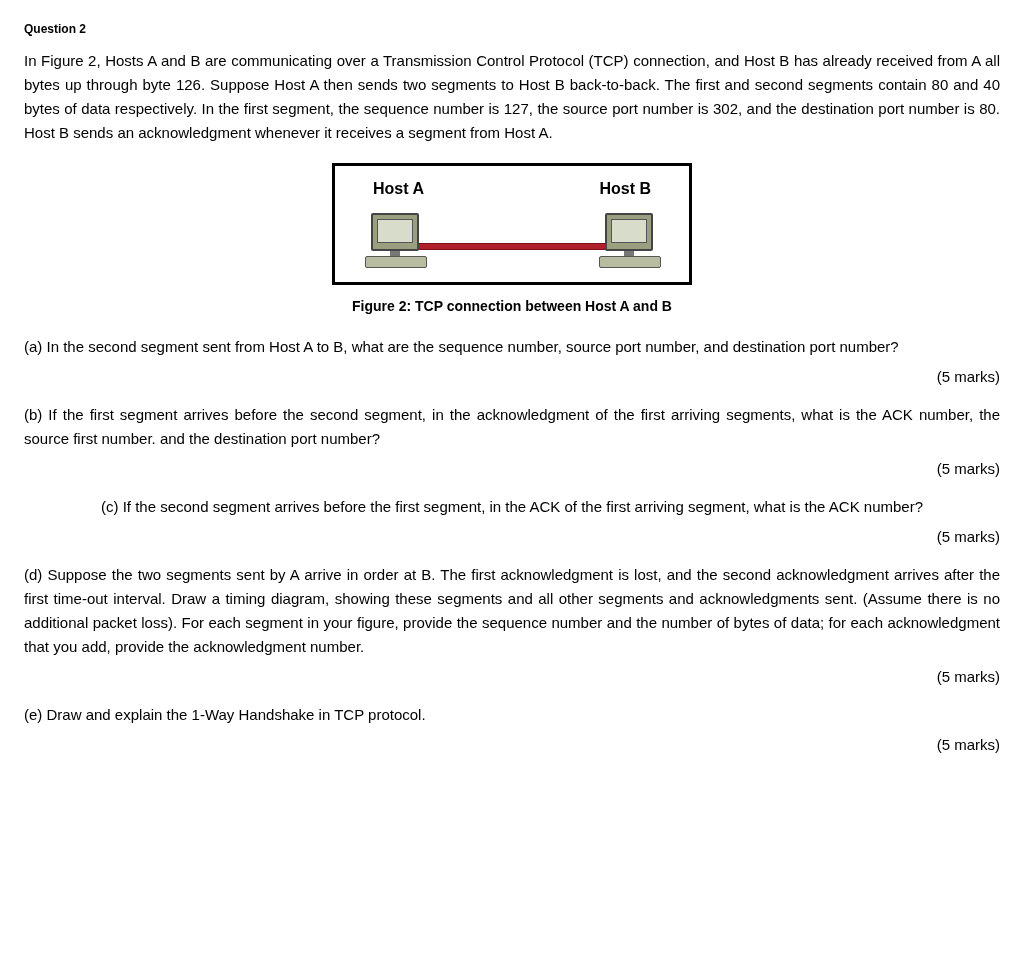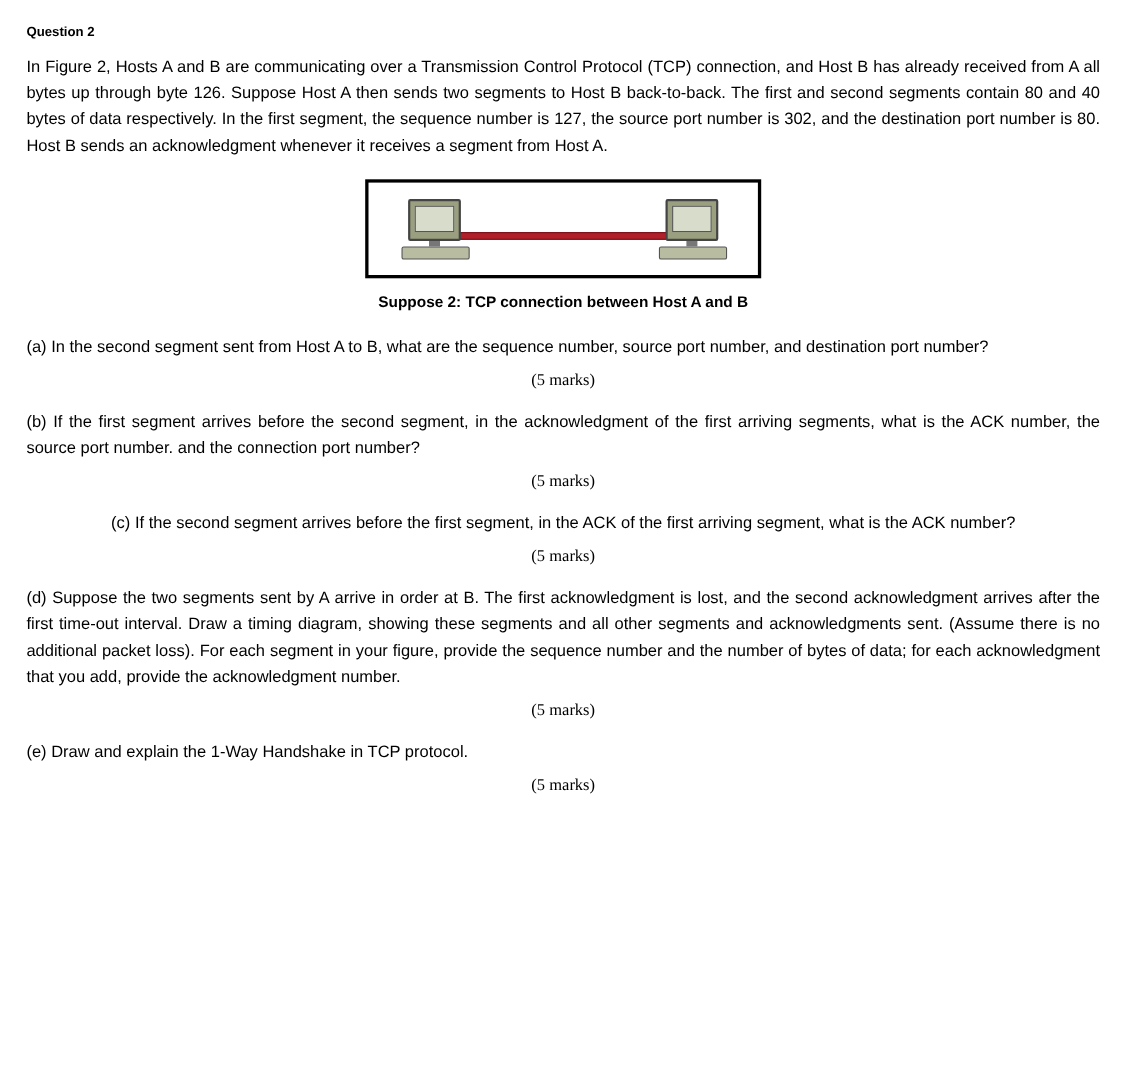--- a/index.html
+++ b/index.html
@@ -97,58 +97,61 @@
     text-align: center;
     font-weight: bold;
     font-size: 14px;
     margin: 10px 0 18px 0;
   }
   .part {
     margin-bottom: 6px;
     text-align: justify;
   }
   .marks {
-    text-align: center;
+    text-align: right;
     margin-bottom: 14px;
-    font-family: Liberation Serif, serif;
   }
 </style>
 </head>
 <body>
 
 <div class="q-label">Question 2</div>
 
 <div class="intro">
   <span>In </span><b>Figure 2,</b><span> Hosts A and B are communicating over a Transmission Control Protocol (TCP) connection, and Host B has already received from A all bytes up through byte 126. Suppose Host A then sends two segments to Host B back-to-back. The first and second segments contain 80 and 40 bytes of data respectively. In the first segment, the sequence number is 127, the source port number is 302, and the destination port number is 80. Host B sends an acknowledgment whenever it receives a segment from Host A.</span>
 </div>
 
 <div class="figure-wrap">
   <div class="figure-box">
+    <div class="host-labels">
+      <span>Host A</span>
+      <span>Host B</span>
+    </div>
     <div class="host-row">
       <div class="computer">
         <div class="monitor"></div>
         <div class="stand"></div>
         <div class="base"></div>
       </div>
       <div class="cable"></div>
       <div class="computer">
         <div class="monitor"></div>
         <div class="stand"></div>
         <div class="base"></div>
       </div>
     </div>
   </div>
 </div>
 
-<div class="caption">Suppose 2: TCP connection between Host A and B</div>
+<div class="caption">Figure 2: TCP connection between Host A and B</div>
 
 <div class="part">(a) In the second segment sent from Host A to B, what are the sequence number, source port number, and destination port number?</div>
 <div class="marks">(5 marks)</div>
 
-<div class="part">(b) If the first segment arrives before the second segment, in the acknowledgment of the first arriving segments, what is the ACK number, the source port number. and the connection port number?</div>
+<div class="part">(b) If the first segment arrives before the second segment, in the acknowledgment of the first arriving segments, what is the ACK number, the source first number. and the destination port number?</div>
 <div class="marks">(5 marks)</div>
 
 <div class="part" style="text-align:center">(c) If the second segment arrives before the first segment, in the ACK of the first arriving segment, what is the ACK number?</div>
 <div class="marks">(5 marks)</div>
 
 <div class="part">(d) Suppose the two segments sent by A arrive in order at B. The first acknowledgment is lost, and the second acknowledgment arrives after the first time-out interval. Draw a timing diagram, showing these segments and all other segments and acknowledgments sent. (Assume there is no additional packet loss). For each segment in your figure, provide the sequence number and the number of bytes of data; for each acknowledgment that you add, provide the acknowledgment number.</div>
 <div class="marks">(5 marks)</div>
 
 <div class="part" style="text-align:left">(e) Draw and explain the 1-Way Handshake in TCP protocol.</div>
 <div class="marks">(5 marks)</div>

